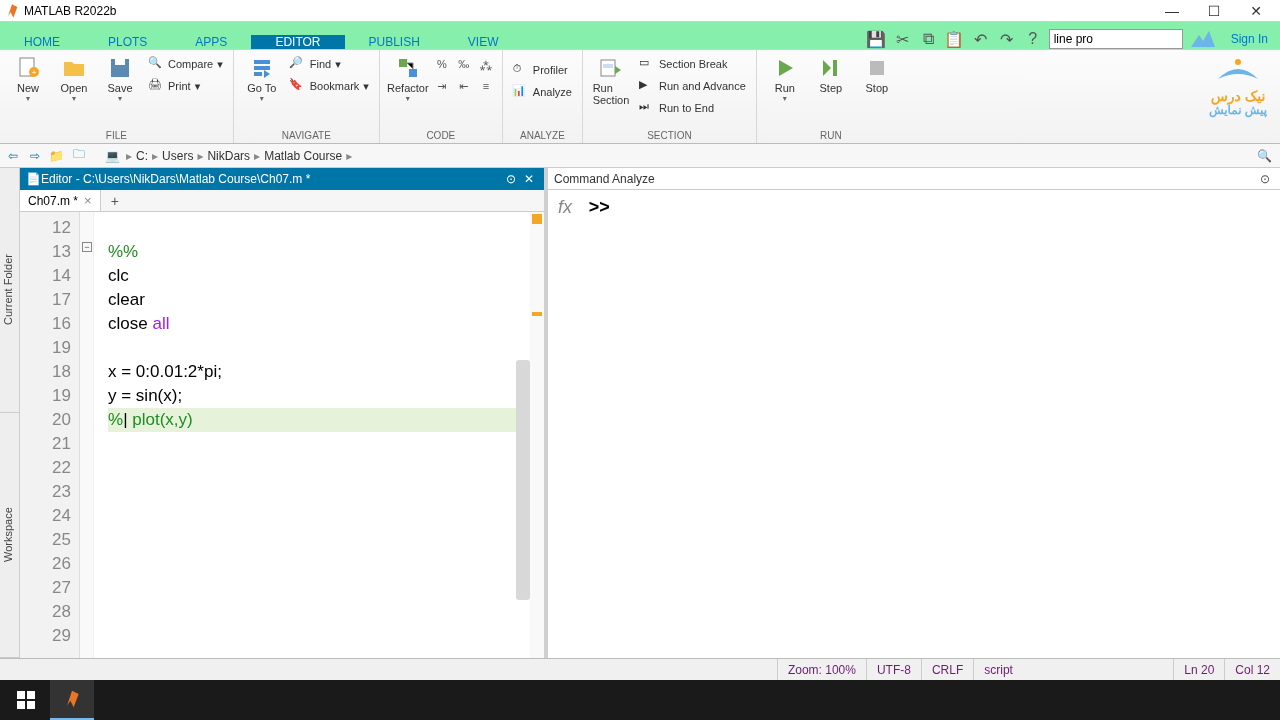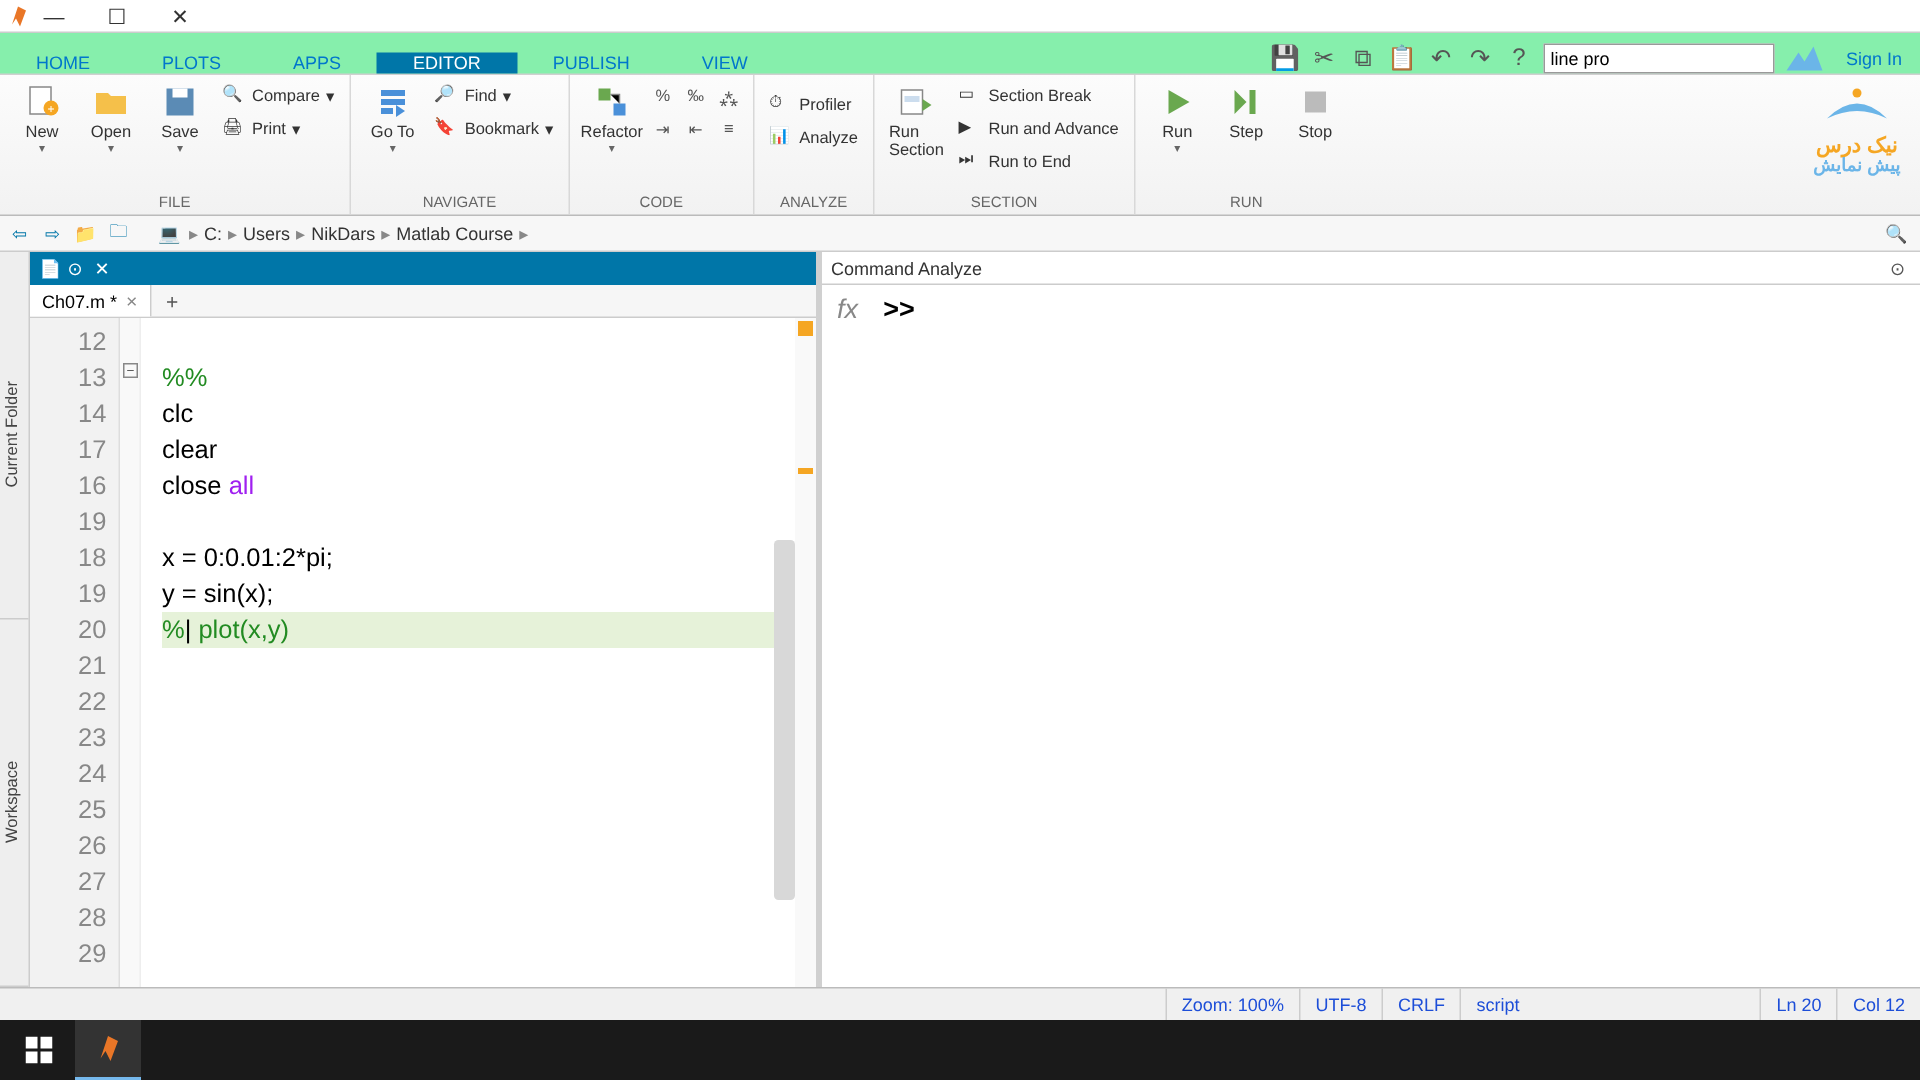--- a/index.html
+++ b/index.html
@@ -10,21 +10,21 @@
 .titlebar .title { font-size: 12px; flex: 1; }
 .titlebar .winbtns { display: flex; gap: 18px; padding-right: 8px; }
 .titlebar .winbtn { width: 24px; text-align: center; font-size: 14px; color: #333; cursor: pointer; }
 
 .menubar { height: 28px; background: #86efac; display: flex; align-items: flex-end; border-bottom: 1px solid #d0d0d0; }
 .menubar .tab { padding: 0 24px; font-size: 12px; color: #0076cc; display: flex; align-items: center; cursor: pointer; }
 .menubar .tab.active { background: #0076a8; color: #fff; }
 .menubar .spacer { flex: 1; }
 .menubar .icons { display: flex; align-items: center; gap: 6px; padding-right: 4px; }
 .menubar .qaicon { width: 20px; height: 20px; display: flex; align-items: center; justify-content: center; color: #555; cursor: pointer; }
-.menubar .search { width: 154px; height: 20px; font-size: 12px; padding: 0 4px; border: 1px solid #999; background: #fff; }
+.menubar .search { width: 134px; height: 20px; font-size: 12px; padding: 0 4px; border: 1px solid #999; background: #fff; }
 .menubar .signin { font-size: 12px; color: #0076cc; padding: 0 8px; cursor: pointer; }
 
 .ribbon { height: 94px; background: linear-gradient(#fcfcfc, #f2f2f2); display: flex; border-bottom: 1px solid #bbb; position: relative; }
 .ribgroup { border-right: 1px solid #d8d8d8; padding: 2px 6px 0 6px; display: flex; flex-direction: column; }
 .ribgroup .body { flex: 1; display: flex; align-items: flex-start; gap: 2px; }
 .ribgroup .label { font-size: 10px; color: #666; text-align: center; padding-bottom: 2px; }
 .bigbtn { display: flex; flex-direction: column; align-items: center; justify-content: center; width: 44px; padding-top: 4px; cursor: pointer; }
 .bigbtn .ico { width: 24px; height: 24px; margin-bottom: 2px; }
 .bigbtn .lbl { font-size: 11px; color: #333; }
 .bigbtn .arrow { font-size: 8px; color: #666; }
@@ -65,35 +65,36 @@
 .codescroll { position: absolute; right: 0; top: 148px; width: 14px; height: 240px; background: #d8d8d8; border-radius: 3px; }
 .warnstrip { width: 14px; background: #f9f9f9; position: relative; }
 .warnmark { position: absolute; right: 2px; width: 10px; height: 4px; background: #f5a623; }
 
 .cmdpane { flex: 1; display: flex; flex-direction: column; }
 .cmdpane .panehdr { background: #fff; color: #333; border-bottom: 1px solid #ccc; }
 .cmdbody { flex: 1; background: #fff; font-family: Consolas, monospace; font-size: 18px; padding: 6px 10px; }
 .cmdbody .fx { font-style: italic; color: #888; margin-right: 6px; }
 .cmdbody .prompt { font-weight: bold; }
 
-.statusbar { height: 22px; background: #f0f0f0; border-top: 1px solid #bbb; display: flex; align-items: center; font-size: 12px; color: #1d4ed8; }
+.statusbar { height: 22px; background: #f0f0f0; border-top: 1px solid #bbb; display: flex; align-items: center; font-size: 12px; color: #701a75; }
 .statusbar .cell { border-left: 1px solid #ccc; padding: 0 10px; height: 100%; display: flex; align-items: center; }
 .statusbar .spacer { flex: 1; }
 
 .taskbar { height: 40px; background: #1a1a1a; display: flex; align-items: center; padding: 0 4px; gap: 2px; }
 .taskbar .tbtn { width: 44px; height: 100%; display: flex; align-items: center; justify-content: center; color: #fff; cursor: pointer; }
 .taskbar .tbtn.active { background: #333; border-bottom: 2px solid #76b9ed; }
 </style>
 </head>
 <body>
 
 <div class="titlebar">
   <svg class="logo" viewBox="0 0 24 24">
       <path fill="#e97627" d="M12 2 L6 20 L10 14 L14 22 L20 6 Z"></path>
     </svg>
+  <span class="title">MATLAB R2022b</span>
   <div class="winbtns">
     <span class="winbtn">—</span>
     <span class="winbtn">☐</span>
     <span class="winbtn">✕</span>
   </div>
 </div>
 
 <div class="menubar">
   <div class="tab">HOME</div>
   <div class="tab">PLOTS</div>
@@ -300,20 +301,21 @@
 
 <div class="workarea">
   <div class="sidetabs">
     <div class="sidetab">Current Folder</div>
     <div class="sidetab">Workspace</div>
   </div>
 
   <div class="editorpane">
     <div class="panehdr">
       <span>📄</span>
+      <span class="title">Editor - C:\Users\NikDars\Matlab Course\Ch07.m *</span>
       <span class="btn">⊙</span>
       <span class="btn">✕</span>
     </div>
     <div class="tabrow">
       <div class="filetab">
         <span>Ch07.m *</span>
         <span class="close">×</span>
       </div>
       <div class="addtab">+</div>
     </div>

